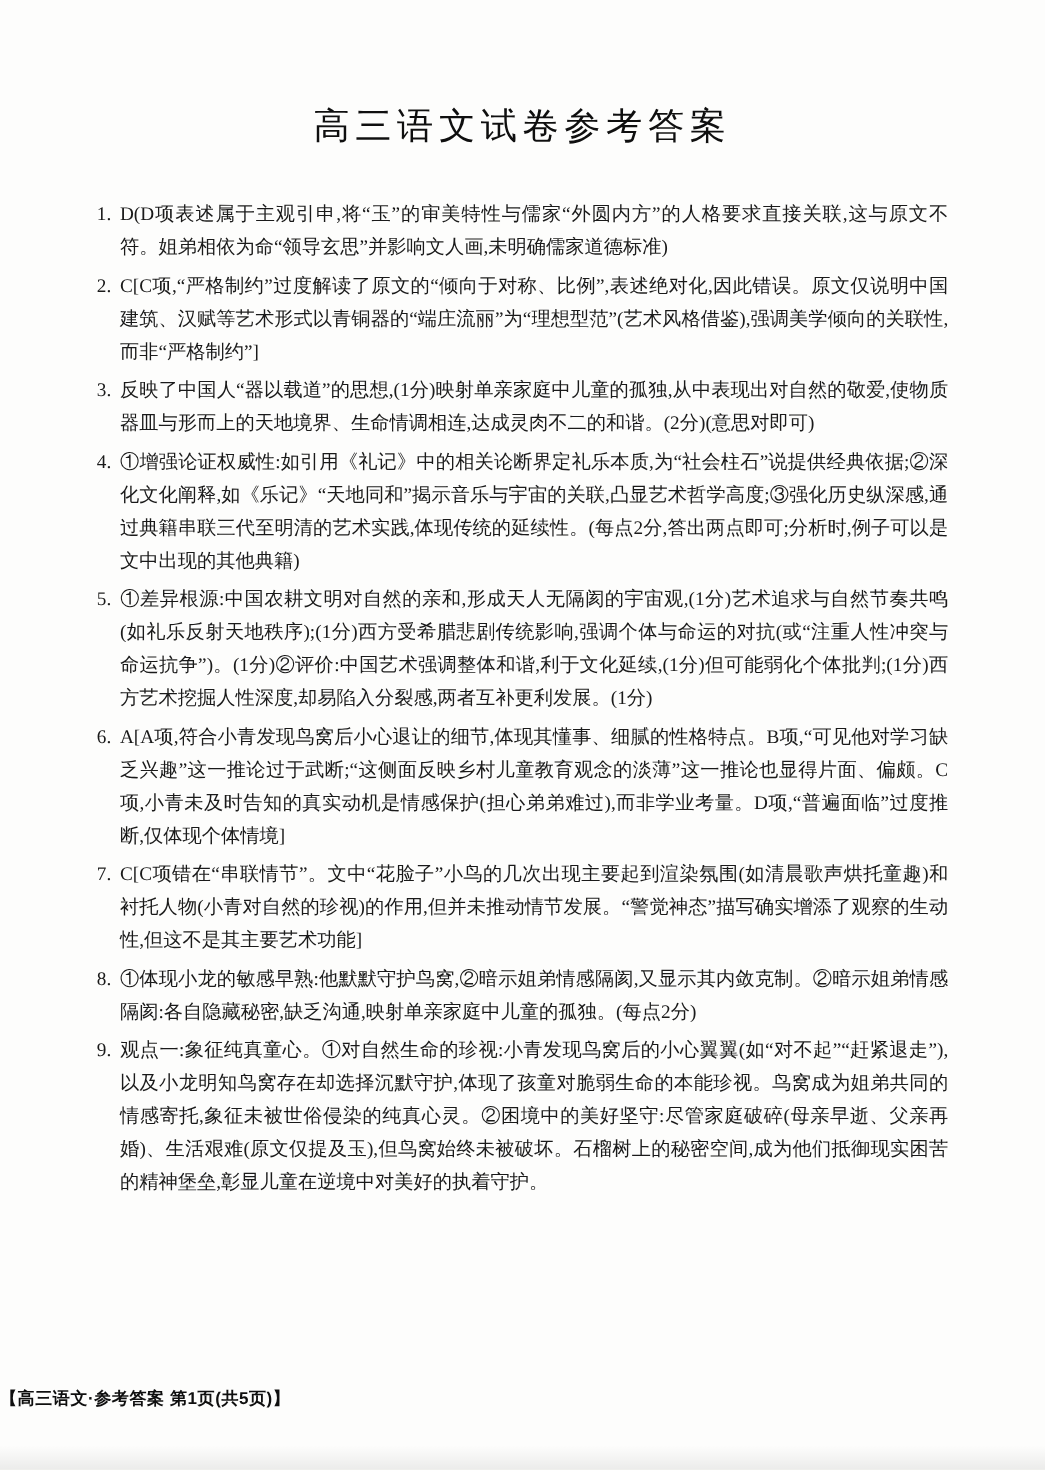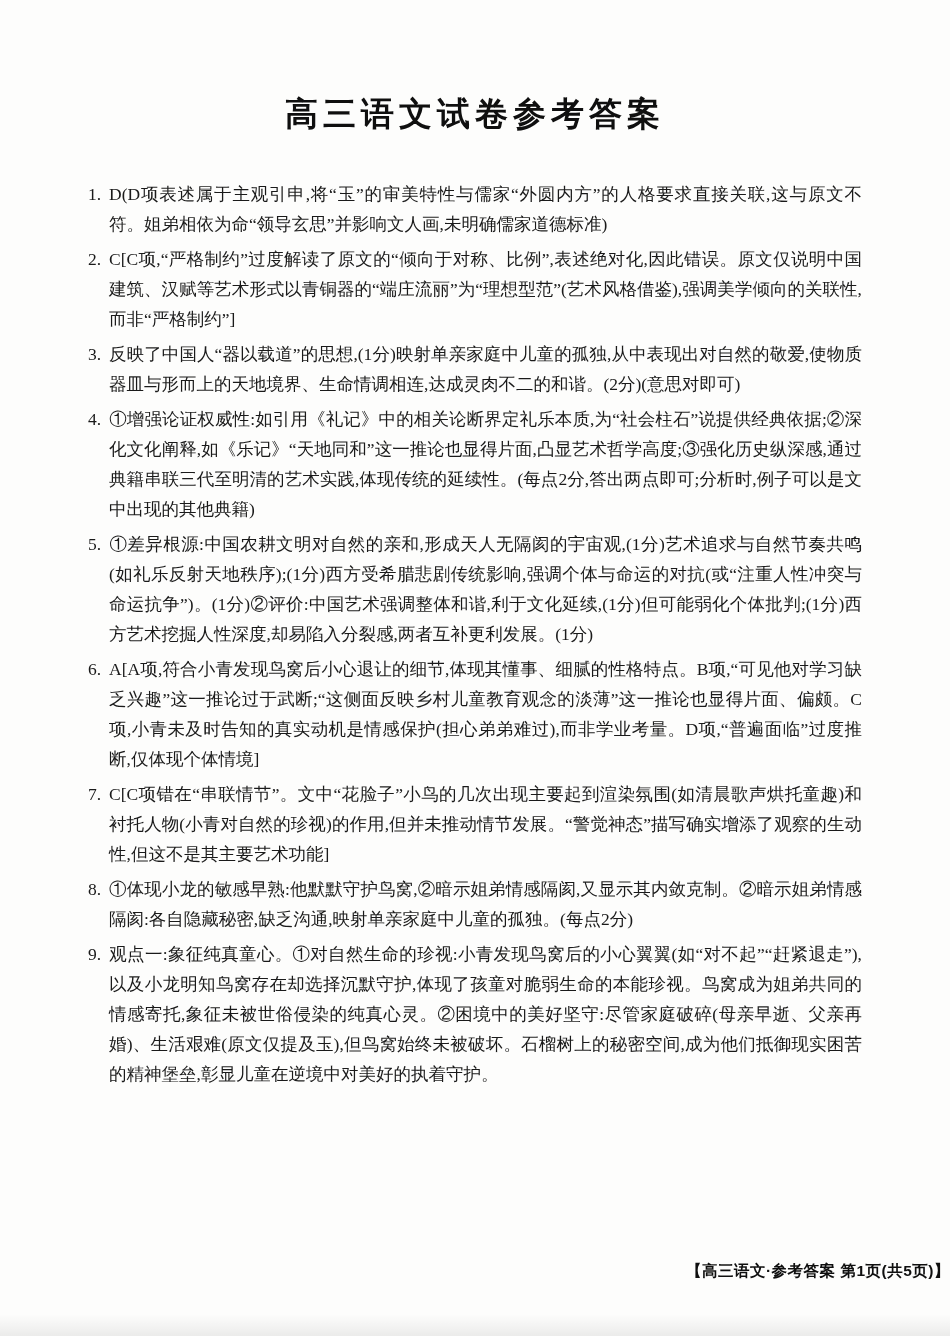--- a/index.html
+++ b/index.html
@@ -15,21 +15,21 @@
     background: #fdfdfc;
     box-sizing: border-box;
     padding: 92px 88px 0 88px;
     overflow: hidden;
     color: #161616;
   }
   .page-title {
     margin: 0 0 42px 0;
     text-align: center;
     font-family: "Liberation Sans", "DejaVu Sans", sans-serif;
-    font-weight: 700;
+    font-weight: 400;
     font-size: 33px;
     letter-spacing: 5px;
     color: #0f0f0f;
   }
   .answers {
     font-family: "Liberation Serif", "DejaVu Serif", serif;
     font-size: 17.5px;
     line-height: 30px;
     text-align: justify;
     color: #1a1a1a;
@@ -46,21 +46,21 @@
   }
   .answer-note {
     display: block;
     text-indent: 0;
   }
   .page-footer {
     position: absolute;
     left: 0;
     right: 0;
     bottom: 54px;
-    text-align: right;
+    text-align: left;
     font-family: "Liberation Sans", "DejaVu Sans", sans-serif;
     font-weight: 700;
     font-size: 15.5px;
     letter-spacing: 0.5px;
     color: #0f0f0f;
   }
   .scan-edge-bottom {
     position: absolute;
     left: 0;
     right: 0;
@@ -78,21 +78,21 @@
   <h1 class="page-title">高三语文试卷参考答案</h1>
 
   <div class="answers">
 
     <p class="answer-item"><span class="answer-number">1.</span><span>D(D项表述属于主观引申,将“玉”的审美特性与儒家“外圆内方”的人格要求直接关联,这与原文不符。姐弟相依为命“领导玄思”并影响文人画,未明确儒家道德标准)</span></p>
 
     <p class="answer-item"><span class="answer-number">2.</span><span>C[C项,“严格制约”过度解读了原文的“倾向于对称、比例”,表述绝对化,因此错误。原文仅说明中国建筑、汉赋等艺术形式以青铜器的“端庄流丽”为“理想型范”(艺术风格借鉴),强调美学倾向的关联性,而非“严格制约”]</span></p>
 
     <p class="answer-item"><span class="answer-number">3.</span><span>反映了中国人“器以载道”的思想,(1分)映射单亲家庭中儿童的孤独,从中表现出对自然的敬爱,使物质器皿与形而上的天地境界、生命情调相连,达成灵肉不二的和谐。(2分)(意思对即可)</span></p>
 
-    <p class="answer-item"><span class="answer-number">4.</span><span>①增强论证权威性:如引用《礼记》中的相关论断界定礼乐本质,为“社会柱石”说提供经典依据;②深化文化阐释,如《乐记》“天地同和”这一推论也显得片面,凸显艺术哲学高度;③强化历史纵深感,通过典籍串联三代至明清的艺术实践,体现传统的延续性。(每点2分,答出两点即可;分析时,例子可以是文中出现的其他典籍)</span></p>
+    <p class="answer-item"><span class="answer-number">4.</span><span>①增强论证权威性:如引用《礼记》中的相关论断界定礼乐本质,为“社会柱石”说提供经典依据;②深化文化阐释,如《乐记》“天地同和”揭示音乐与宇宙的关联,凸显艺术哲学高度;③强化历史纵深感,通过典籍串联三代至明清的艺术实践,体现传统的延续性。(每点2分,答出两点即可;分析时,例子可以是文中出现的其他典籍)</span></p>
 
     <p class="answer-item"><span class="answer-number">5.</span><span>①差异根源:中国农耕文明对自然的亲和,形成天人无隔阂的宇宙观,(1分)艺术追求与自然节奏共鸣(如礼乐反射天地秩序);(1分)西方受希腊悲剧传统影响,强调个体与命运的对抗(或“注重人性冲突与命运抗争”)。(1分)②评价:中国艺术强调整体和谐,利于文化延续,(1分)但可能弱化个体批判;(1分)西方艺术挖掘人性深度,却易陷入分裂感,两者互补更利发展。(1分)</span></p>
 
     <p class="answer-item"><span class="answer-number">6.</span><span>A[A项,符合小青发现鸟窝后小心退让的细节,体现其懂事、细腻的性格特点。B项,“可见他对学习缺乏兴趣”这一推论过于武断;“这侧面反映乡村儿童教育观念的淡薄”这一推论也显得片面、偏颇。C项,小青未及时告知的真实动机是情感保护(担心弟弟难过),而非学业考量。D项,“普遍面临”过度推断,仅体现个体情境]</span></p>
 
     <p class="answer-item"><span class="answer-number">7.</span><span>C[C项错在“串联情节”。文中“花脸子”小鸟的几次出现主要起到渲染氛围(如清晨歌声烘托童趣)和衬托人物(小青对自然的珍视)的作用,但并未推动情节发展。“警觉神态”描写确实增添了观察的生动性,但这不是其主要艺术功能]</span></p>
 
     <p class="answer-item"><span class="answer-number">8.</span><span>①体现小龙的敏感早熟:他默默守护鸟窝,②暗示姐弟情感隔阂,又显示其内敛克制。②暗示姐弟情感隔阂:各自隐藏秘密,缺乏沟通,映射单亲家庭中儿童的孤独。(每点2分)</span></p>
 
     <p class="answer-item"><span class="answer-number">9.</span><span>观点一:象征纯真童心。①对自然生命的珍视:小青发现鸟窝后的小心翼翼(如“对不起”“赶紧退走”),以及小龙明知鸟窝存在却选择沉默守护,体现了孩童对脆弱生命的本能珍视。鸟窝成为姐弟共同的情感寄托,象征未被世俗侵染的纯真心灵。②困境中的美好坚守:尽管家庭破碎(母亲早逝、父亲再婚)、生活艰难(原文仅提及玉),但鸟窝始终未被破坏。石榴树上的秘密空间,成为他们抵御现实困苦的精神堡垒,彰显儿童在逆境中对美好的执着守护。</span></p>

